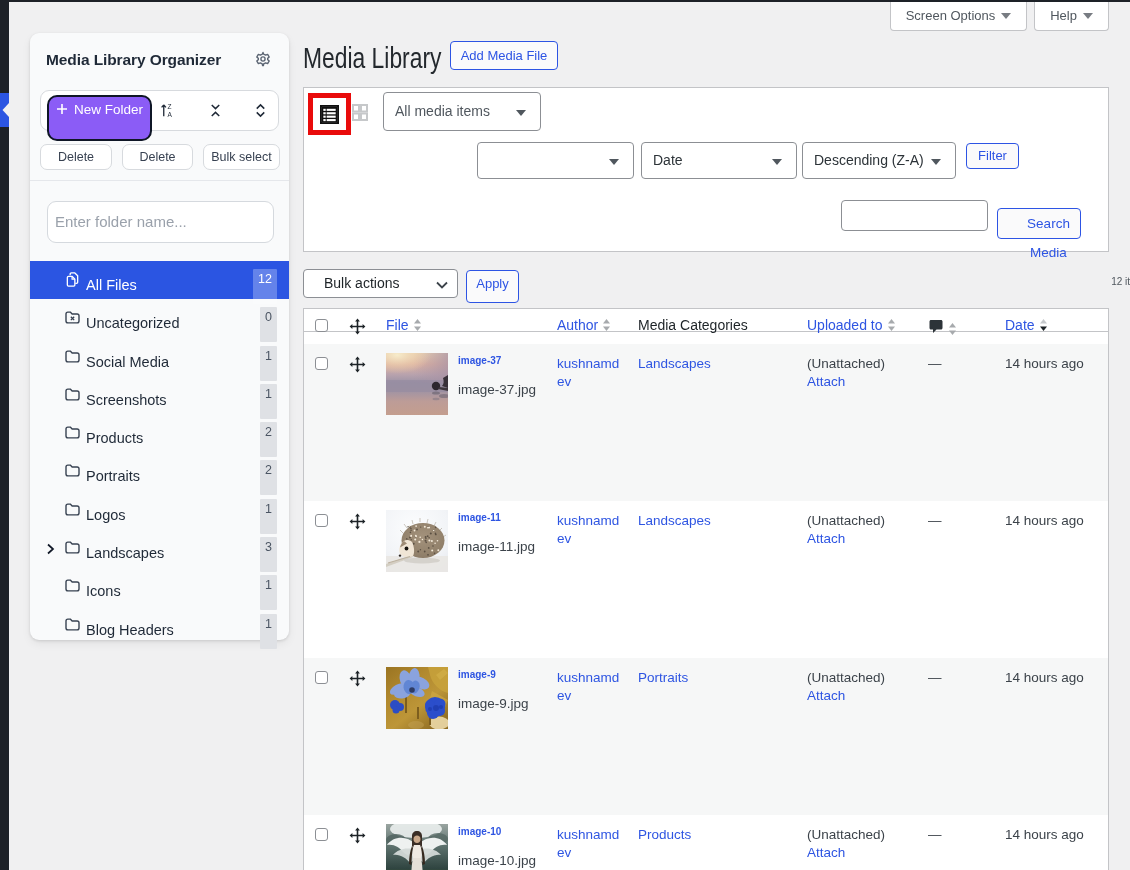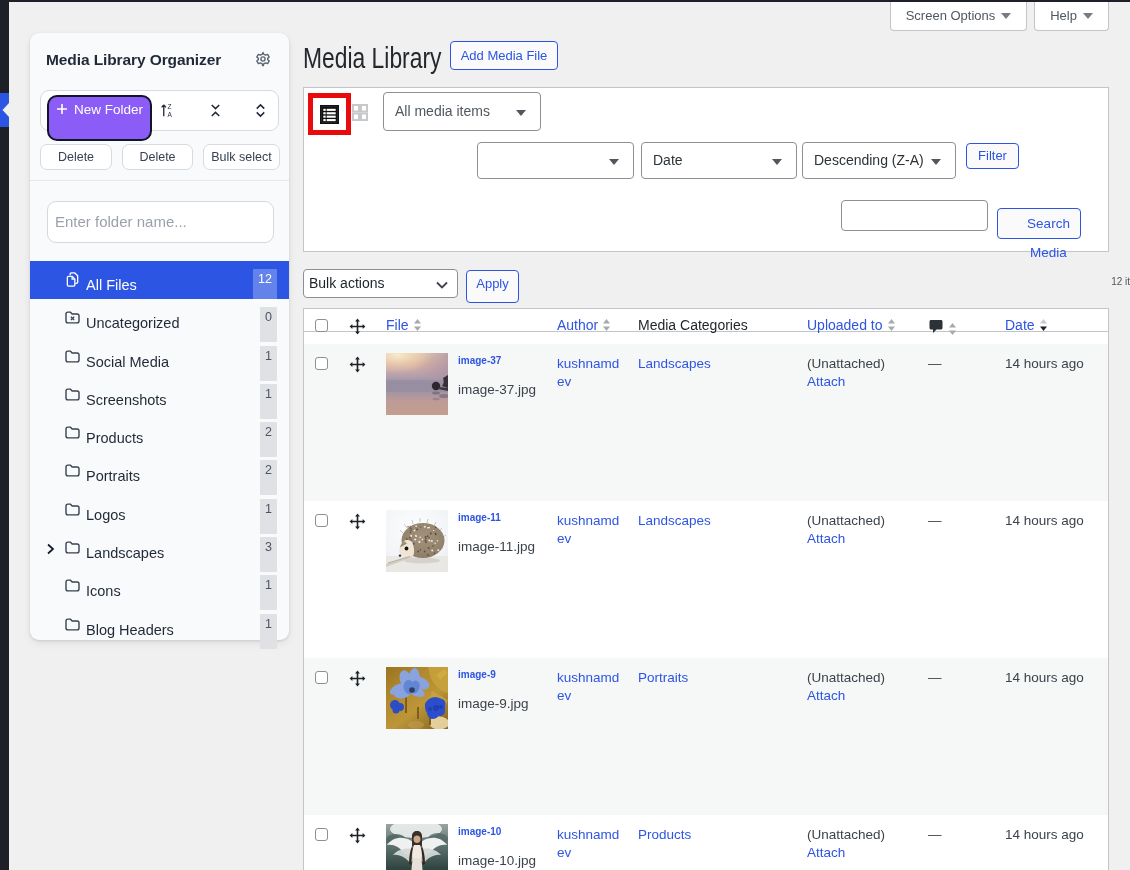--- a/index.html
+++ b/index.html
@@ -48,21 +48,21 @@
   select, .wpselect { position:absolute; background:#fff; border:1px solid #8c8f94; border-radius:4px; font-size:14px; color:#2c3338; }
   .wpselect { line-height:37px; padding-left:11px; }
   .wpselect .tri { position:absolute; right:14px; top:16px; width:0; height:0; border-left:5px solid transparent; border-right:5px solid transparent; border-top:6px solid #50575e; }
   #sel-media { left:79px; top:4px; width:158px; height:39px; }
   #sel-media .tri { top:17px; }
   .btn-blue { background:#fafafb; border:1px solid #2d54e4; border-radius:4px; color:#2d54e4; font-size:13px; text-align:center; }
   #btn-filter { left:662px; top:55px; width:53px; height:26px; line-height:24px; }
   #searchbox { left:537px; top:112px; width:147px; height:31px; background:#fff; border:1px solid #8c8f94; border-radius:4px; }
   #btn-search { left:693px; top:120px; width:84px; height:31px; line-height:29px; font-size:13.5px;padding-left:19px; }
 
-  #sel-bulk { left:303px; top:269px; width:155px; height:29px; font-size:14px; color:#1d2327; padding-left:5px; line-height:27px; }
+  #sel-bulk { left:303px; top:269px; width:155px; height:29px; font-size:14px; color:#1d2327; padding-left:20px; line-height:27px; }
   #btn-apply { left:466px; top:270px; width:53px; height:33px; line-height:25px; }
   #itemcount { left:1000px; top:276px; width:149px; text-align:right; font-size:10px; color:#50575e; }
 
   
   #tablecard { left:303px; top:308px; width:806px; height:563px; background:#fff; border:1px solid #c3c4c7; border-bottom:none; }
   #thead { position:absolute; left:0; top:0; width:804px; height:23px; border-bottom:1px solid #c3c4c7; background:#fff; }
   .trow { position:absolute; left:0; width:804px; height:157.3px; }
   .cb { position:absolute; width:13px; height:13px; background:#fff; border:1px solid #8c8f94; border-radius:3px; }
   .hlink { color:#2e55e2; text-decoration:none; }
   .sorticons { display:inline-block; vertical-align:-2px; margin-left:4px; }

